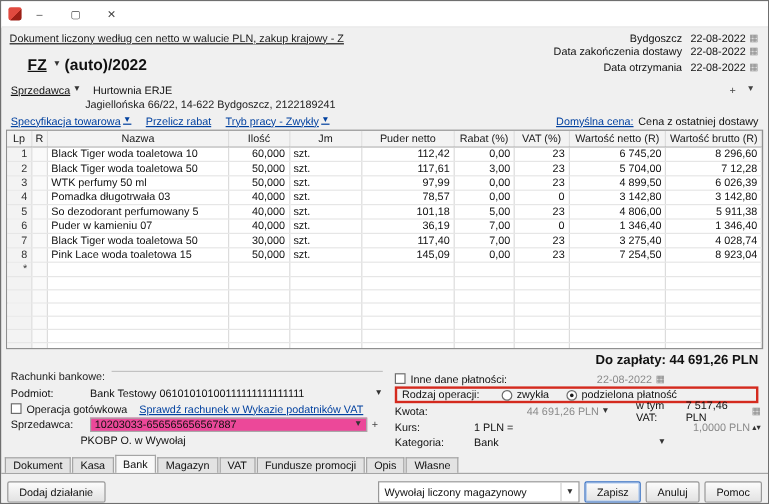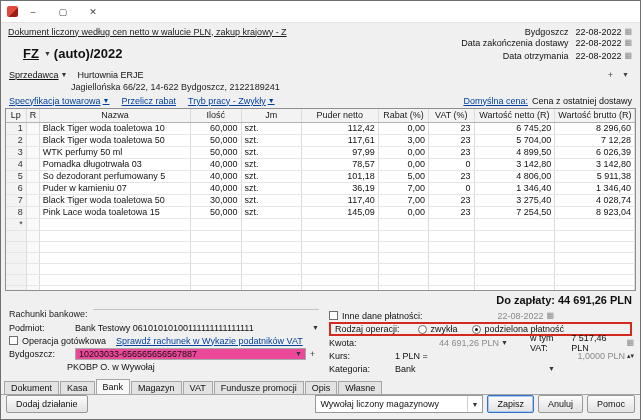--- a/index.html
+++ b/index.html
@@ -70,21 +70,21 @@
   .indent{margin-left:58px}
   .radio-group{display:flex;align-items:center;gap:14px;margin-left:18px}
   .radio-item{display:flex;align-items:center}
 
   
   .tabs{flex:0 0 15px;display:flex;align-items:flex-end;padding:0 3px;border-bottom:1px solid #a5a5a5}
   .tab{padding:1px 6px;border:1px solid #a5a5a5;border-bottom:none;background:#e3e3e3;margin-right:1px;height:13px;line-height:11px;cursor:pointer}
   .tab.active{background:#f8f8f8;height:15px;line-height:13px}
 
   
-  .actions{flex:0 0 24px;display:flex;align-items:flex-start;gap:4px;padding:0 5px;background:#f0f0f0}
+  .actions{flex:0 0 24px;display:flex;align-items:flex-end;gap:4px;padding:0 5px;background:#f0f0f0}
   .btn{border:1px solid #989898;background:linear-gradient(#fcfcfc,#e2e2e2);padding:0 9px;height:18px;display:flex;align-items:center;font-size:9px;border-radius:2px;cursor:pointer}
   .btn.default{border:1px solid #3871c4;box-shadow:inset 0 0 0 1px #a9c7ef}
   .combo-action{width:168px;border:1px solid #989898;background:#fff;height:18px;display:flex;align-items:center;padding:0 4px;cursor:pointer}
   .combo-action .dd{margin-left:auto;border-left:1px solid #cfcfcf;padding-left:4px;height:100%;display:flex;align-items:center}
 </style>
 </head>
 <body>
 
 <div class="window">
 
@@ -371,21 +371,21 @@
           <span>Bank Testowy 06101010100111111111111111</span>
           <span class="dd">▼</span>
         </span>
       </div>
       <div class="frow">
         <span class="cb"></span>
         <span>Operacja gotówkowa</span>
         <span class="blue-link" style="margin-left:10px">Sprawdź rachunek w Wykazie podatników VAT</span>
       </div>
       <div class="frow">
-        <span class="lbl">Bydgoszcz:</span>
+        <span class="lbl">Sprzedawca:</span>
         <span class="combo-box">
           <span>10203033-656565656567887</span>
           <span class="dd">▼</span>
         </span>
         <span class="mini-btn">+</span>
       </div>
       <div class="frow indent">PKOBP O. w Wywołaj</div>
     </div>
 
     <div class="col-right">

